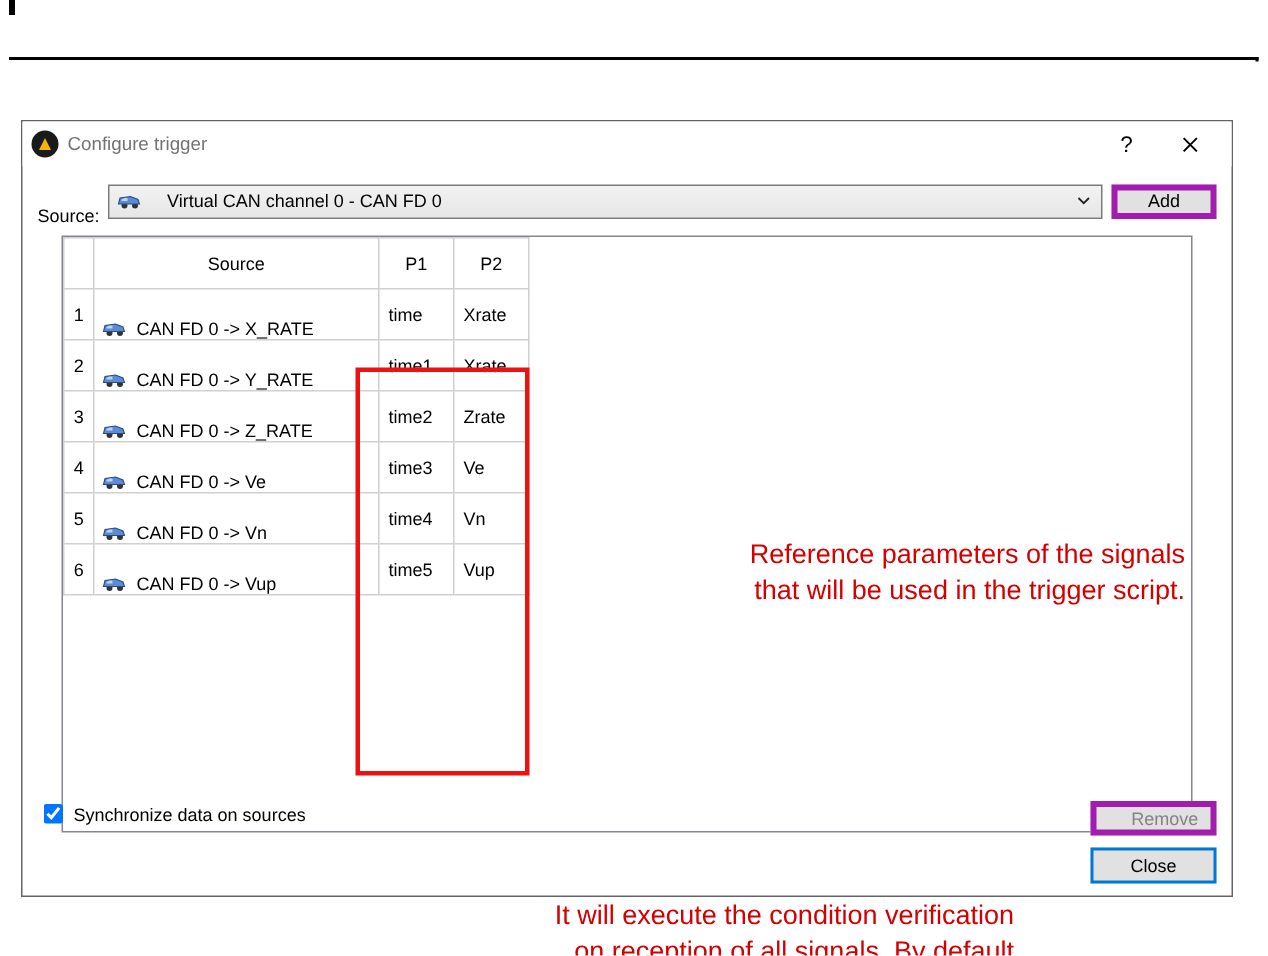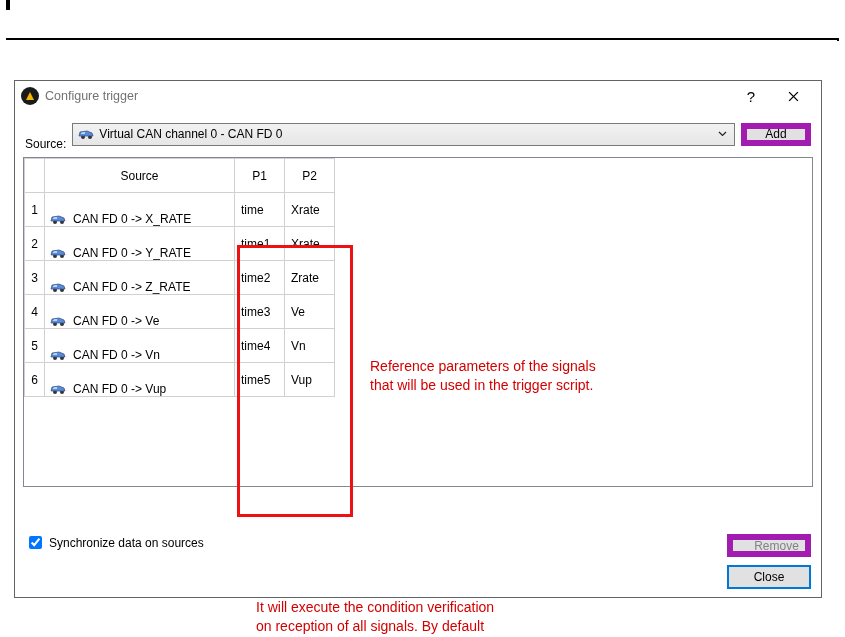--- a/index.html
+++ b/index.html
@@ -59,42 +59,42 @@
     gap: 6px;
   }
   .src-label { font-size: 12px; margin-top: 20px; }
   .src-select {
     flex: 1;
     height: 23px;
     border: 1px solid #7a7a7a;
     background: linear-gradient(#f2f2f2,#e6e6e6);
     display: flex; align-items: center;
     padding: 0 4px;
-    gap: 4px;
+    gap: 16px;
     cursor: pointer;
   }
   .src-select .node-icon { width: 18px; height: 14px; }
   .src-select .label { flex: 1; font-size: 12px; }
   .src-select .chev { width: 16px; display:flex; justify-content:center; }
   .btn {
     height: 23px;
     min-width: 70px;
-    border: 6px solid #a21caf;
+    border: 4px solid #a21caf;
     background: #e1e1e1;
     display: flex; align-items: center; justify-content: center;
     font-size: 12px;
     cursor: pointer;
     padding: 0 10px;
   }
   .btn.disabled { color:#838383; cursor: default; padding-left: 25px; }
   .btn.primary { border: 2px solid #0078d7; background:#e1e1e1; height:24px; }
 
   .grid-area {
-    margin: 0 8px;
-    height: 330px;
+    margin: 0 26px;
+    height: 398px;
     border: 1px solid #828790;
     background: #fff;
     overflow: hidden;
     position: relative;
   }
   table.grid {
     border-collapse: collapse;
     font-size: 12px;
   }
   table.grid th, table.grid td {
@@ -133,24 +133,25 @@
 
   
   .anno-box {
     position: absolute;
     border: 3px solid #e11;
     pointer-events: none;
   }
   .anno-text {
     position: absolute;
     color: #d40000;
-    font-size: 14px;
+    font-size: 18px;
     line-height: 1.35;
     font-family: "Segoe UI", sans-serif;
     pointer-events: none;
+    text-align: right;
   }
 
   
   .outer-frag1 { left:6px; top:0; width:4px; height:10px; }
   .outer-frag2 { left:6px; top:38px; width:833px; height:2px; }
   .outer-frag3 { left:837px; top:38px; width:2px; height:3px; }
 </style>
 </head>
 <body>
 

